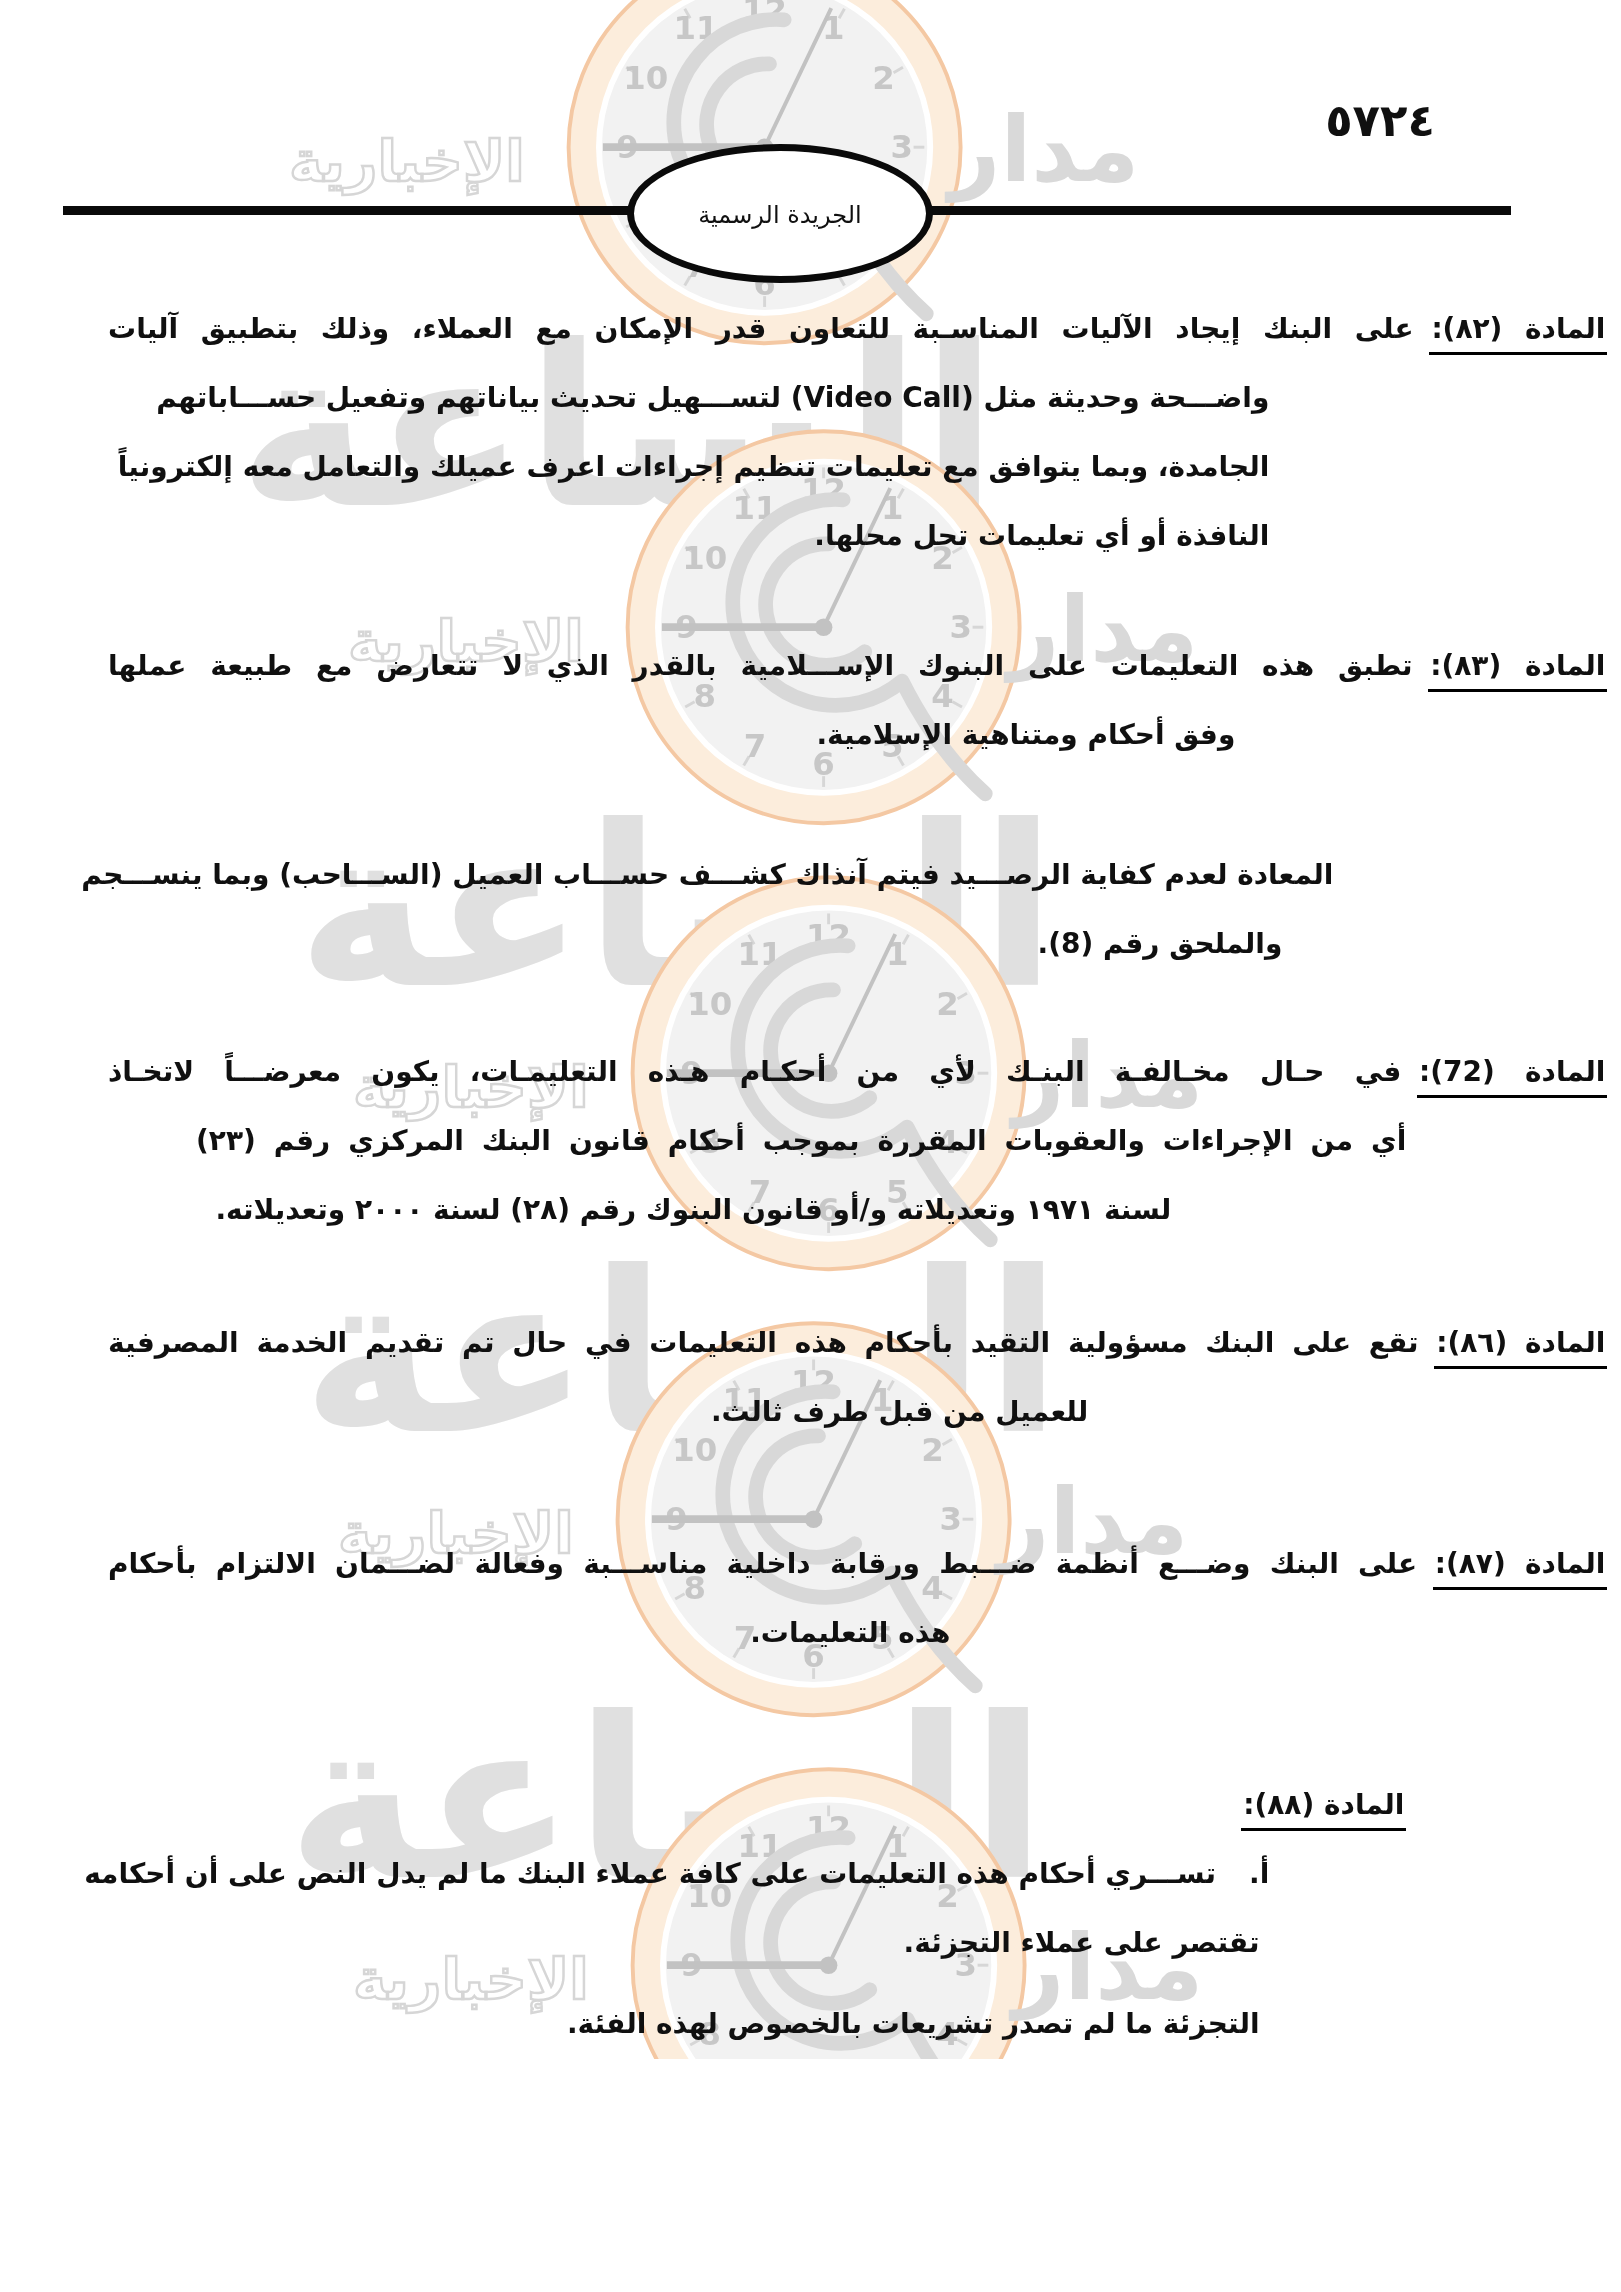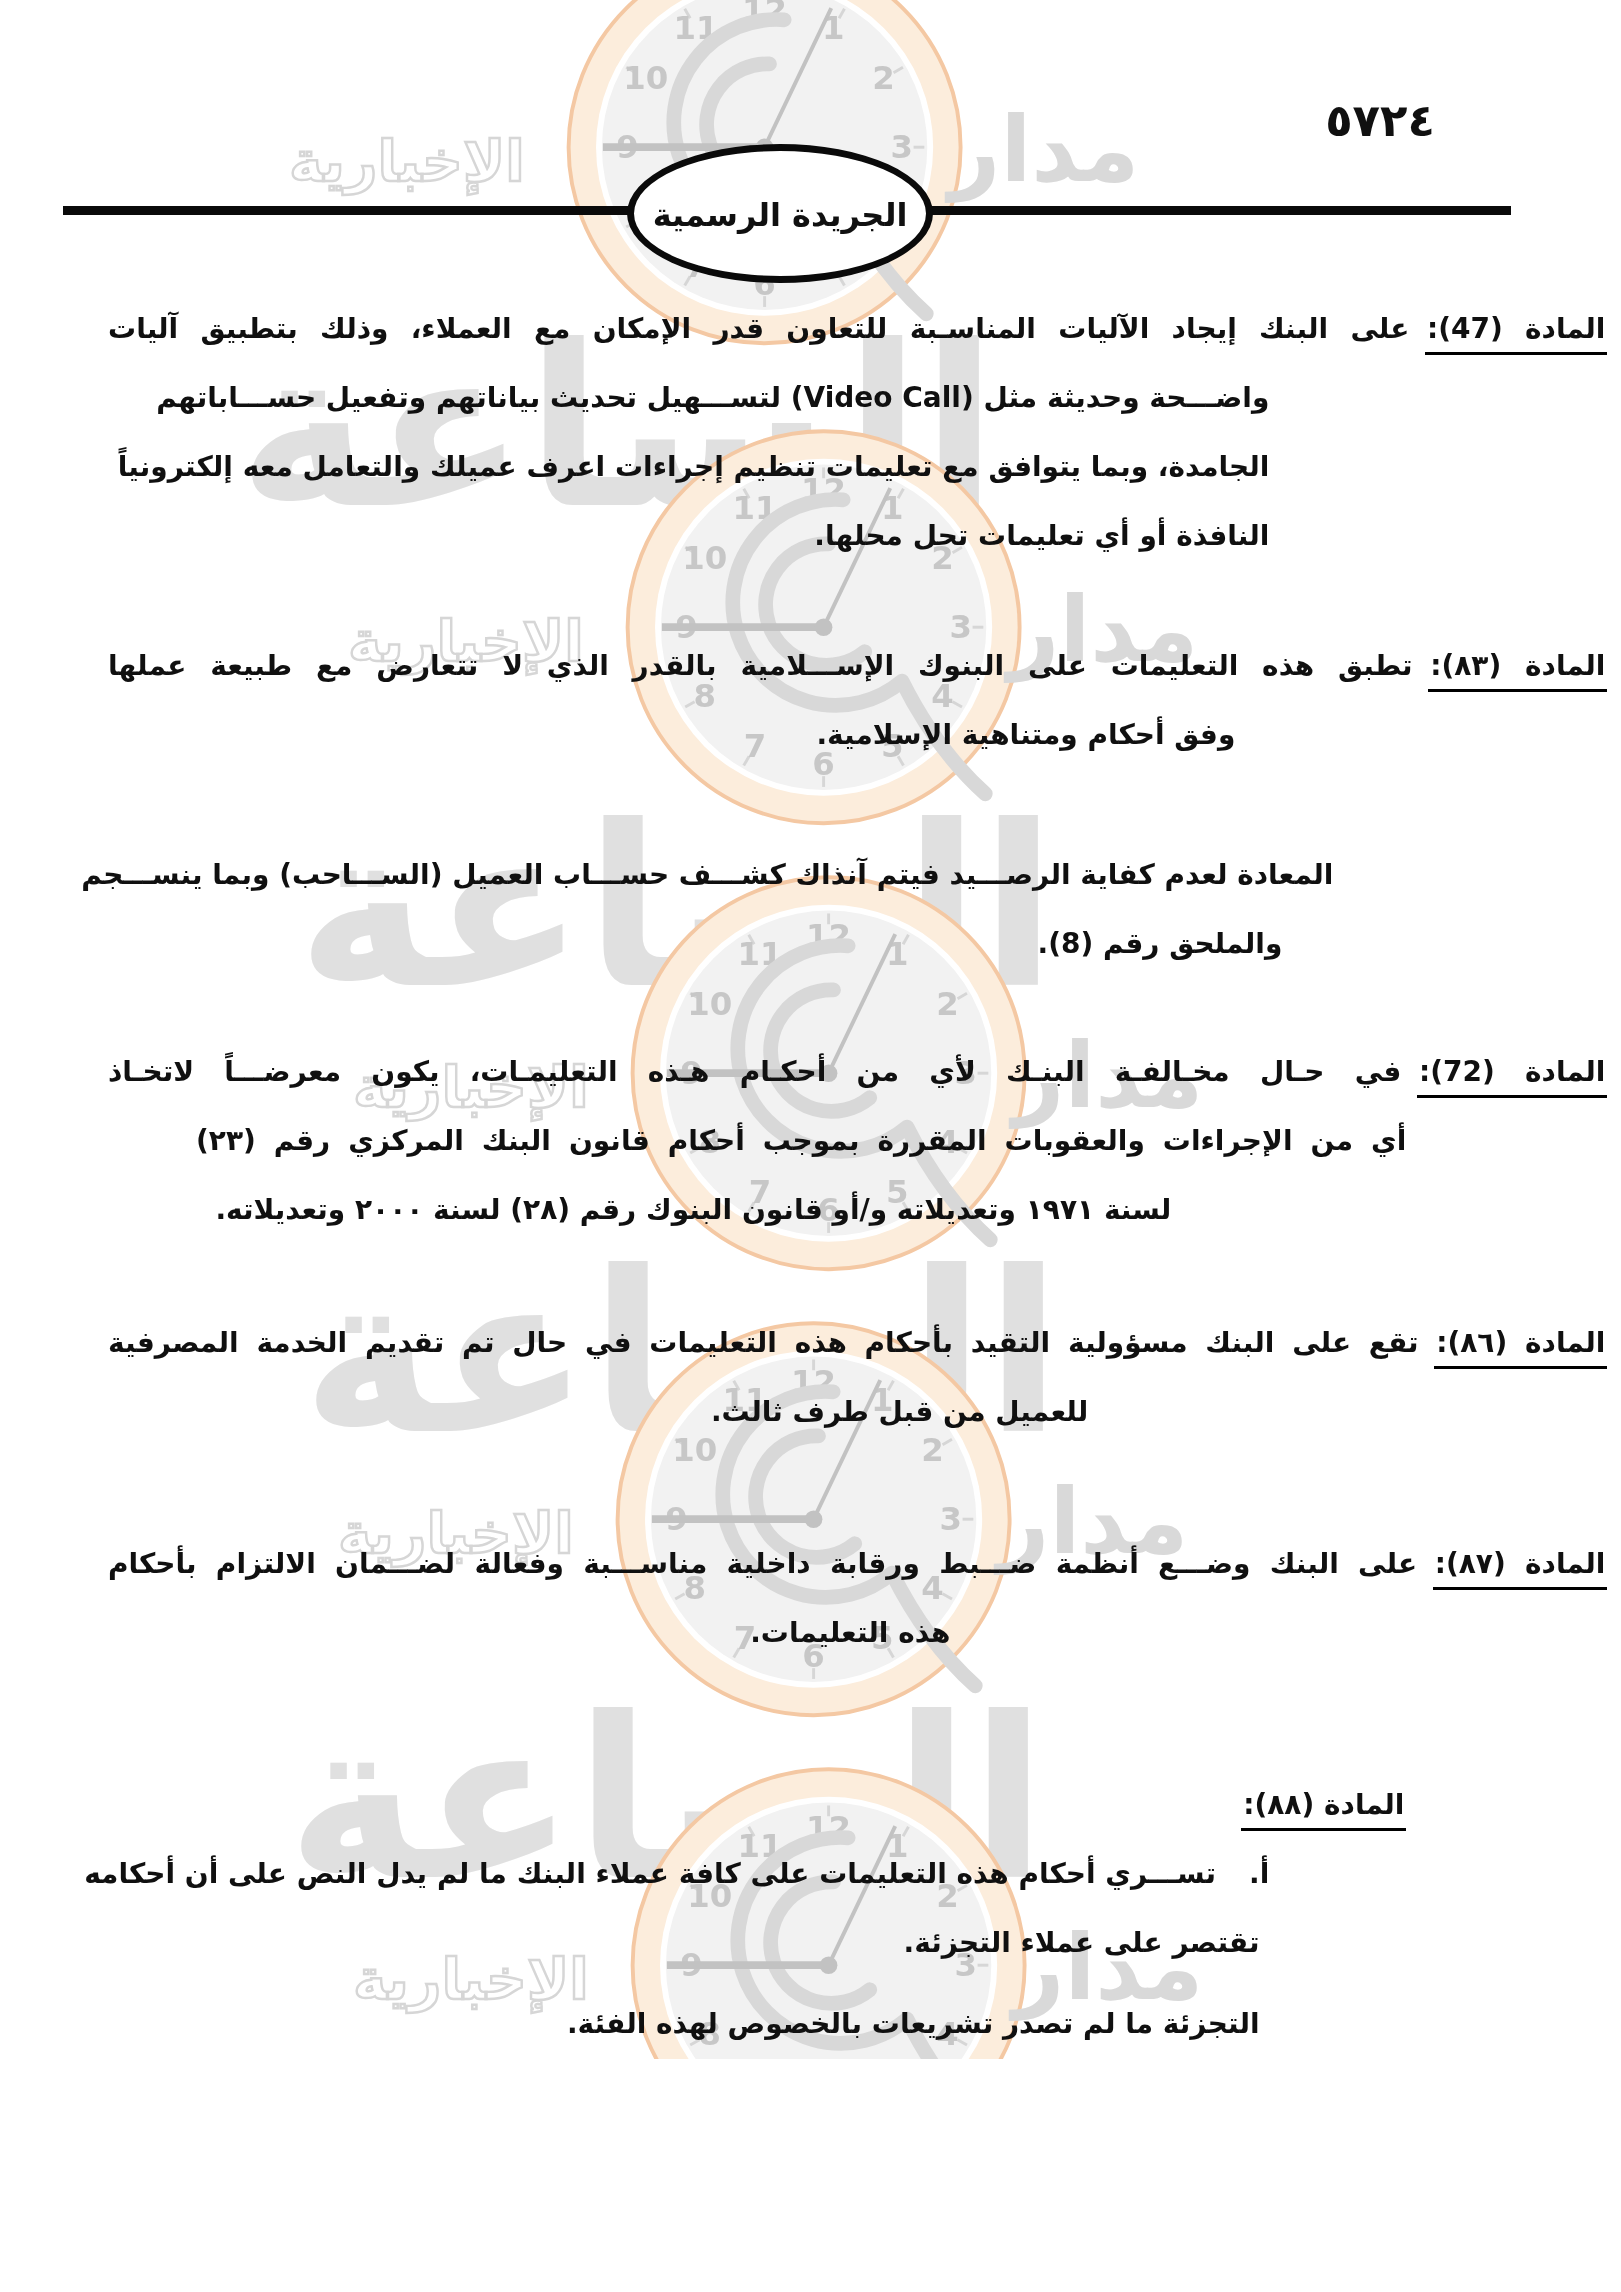--- a/index.html
+++ b/index.html
@@ -39,21 +39,21 @@
     top:144px;left:627px;
     width:306px;height:139px;
     background:#ffffff;
     border:7.8px solid #0a0a0a;
     border-radius:50%;
     display:flex;align-items:center;justify-content:center;
     z-index:2;
     box-sizing:border-box;
   }
   .gazette-oval .title{
-    font-size:32px;font-weight:bold;
+    font-size:24px;font-weight:normal;
     padding-top:3.9px;
   }
   
   .articles{
     position:absolute;
     top:294px;right:13.7px;left:108px;
     z-index:2;
   }
   .ln{
     line-height:69px;
@@ -139,21 +139,21 @@
 
   <div class="page-number">٥٧٢٤</div>
   <div class="header-rule"></div>
   <div class="gazette-oval">
     <div class="title">الجريدة الرسمية</div>
   </div>
 
   <div class="articles">
 
     <div class="article" style="margin-bottom:61px">
-      <div class="ln j"><span class="lbl">المادة (47):</span><span>على البنك إيجاد الآليات المناسـبة للتعاون قدر الإمكان مع العملاء، وذلك بتطبيق آليات</span></div>
+      <div class="ln j"><span class="lbl">المادة (٨٢):</span><span>على البنك إيجاد الآليات المناسـبة للتعاون قدر الإمكان مع العملاء، وذلك بتطبيق آليات</span></div>
       <div class="ln j" style="margin-right:338px;margin-left:250px">واضـــحة وحديثة مثل (Video Call) لتســـهيل تحديث بياناتهم وتفعيل حســـاباتهم</div>
       <div class="ln j" style="margin-right:338px;margin-left:9.8px">الجامدة، وبما يتوافق مع تعليمات تنظيم إجراءات اعرف عميلك والتعامل معه إلكترونياً</div>
       <div class="ln r" style="margin-right:338px">النافذة أو أي تعليمات تحل محلها.</div>
     </div>
 
     <div class="article" style="margin-bottom:71px">
       <div class="ln j"><span class="lbl">المادة (٨٣):</span><span>تطبق هذه التعليمات على البنوك الإســـلامية بالقدر الذي لا تتعارض مع طبيعة عملها</span></div>
       <div class="ln r" style="margin-right:372px">وفق أحكام ومتناهية الإسلامية.</div>
     </div>
 

